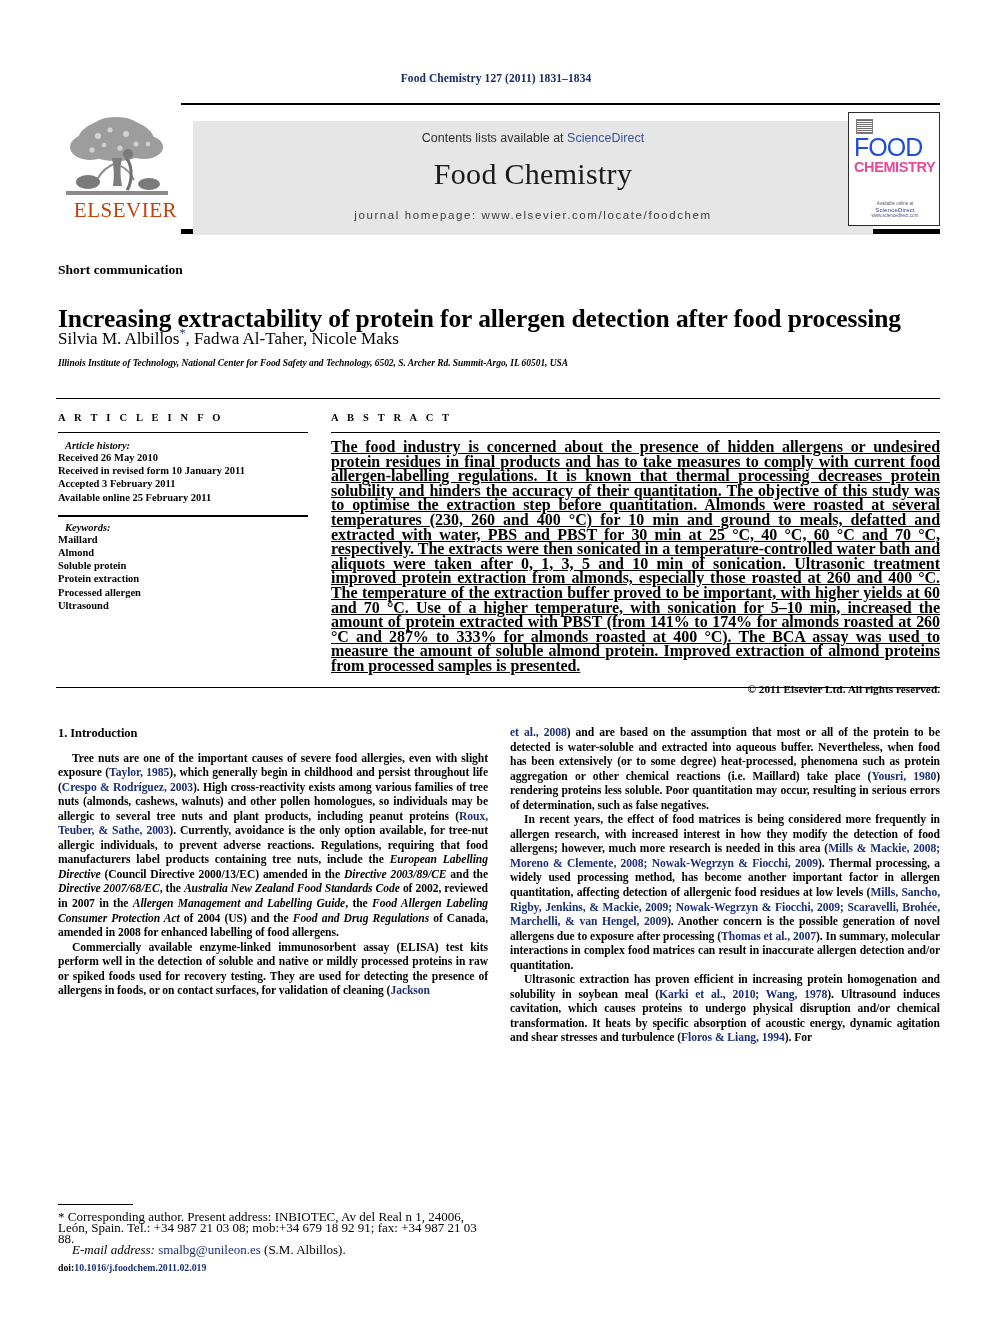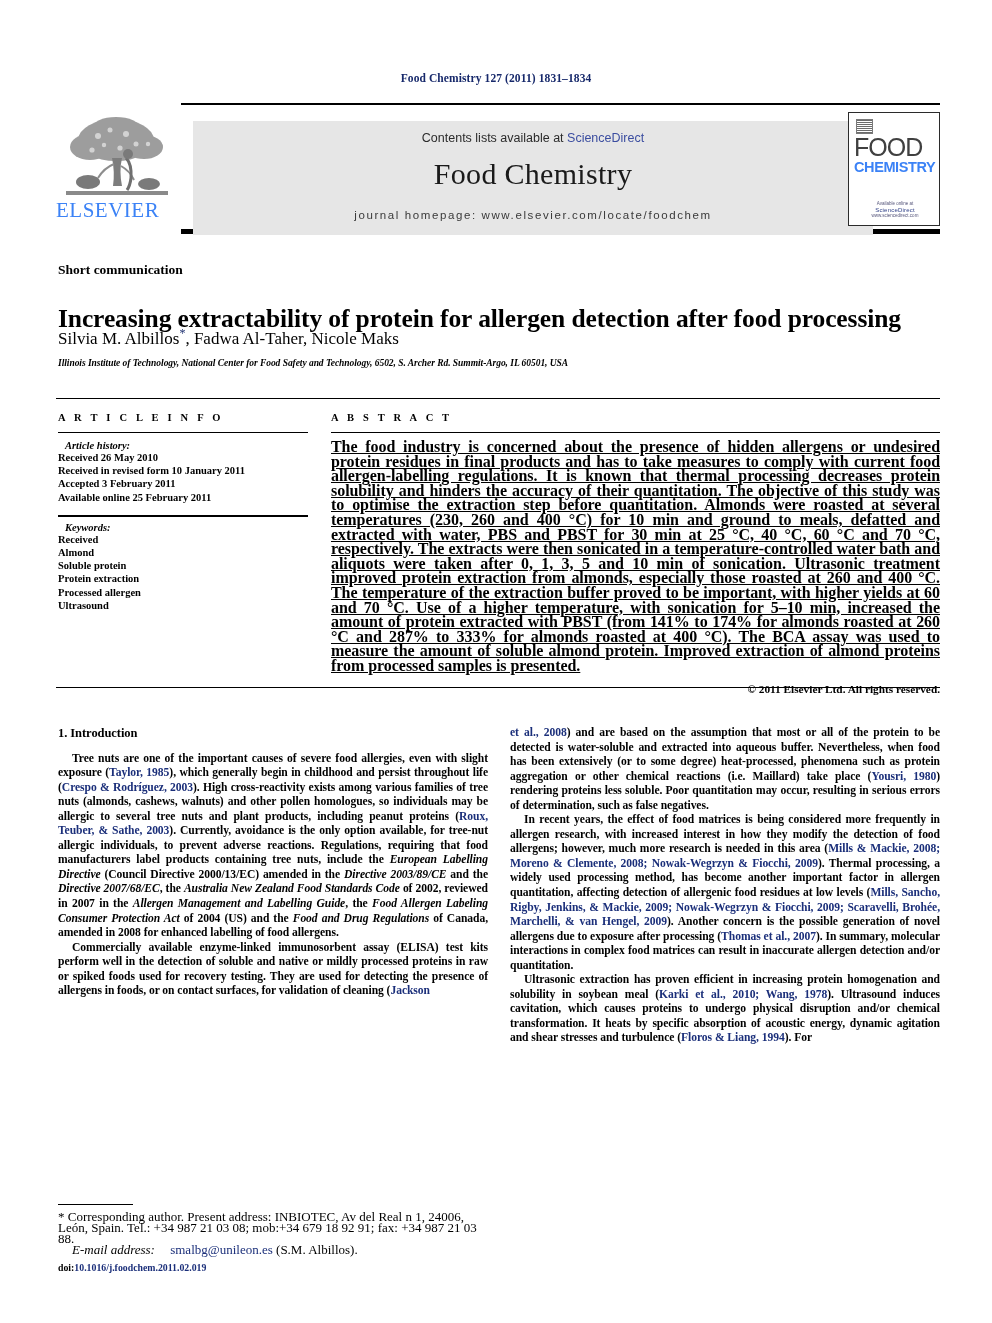--- a/index.html
+++ b/index.html
@@ -108,25 +108,25 @@
   .elsevier-tree {
     position: absolute;
     left: 8px; top: 2px;
     width: 106px;
     height: 86px;
   }
   .elsevier-word {
     position: absolute;
     left: 0; top: 86px;
     width: 121px;
-    text-align: left;
+    text-align: right;
     font-family: "Liberation Serif", serif;
     font-size: 21px;
     letter-spacing: .5px;
-    color: #3b82f6;
+    color: #c2410c;
   }
 
   
   .journal-cover {
     position: absolute;
     left: 792px; top: 9px;
     width: 92px;
     height: 114px;
     background: #ffffff;
     border: 1px solid #2b2b2b;
@@ -143,32 +143,32 @@
     box-sizing: border-box;
   }
   .cover-food {
     position: absolute;
     left: 5px; top: 22px;
     width: 84px;
     font-family: "Liberation Sans", sans-serif;
     font-size: 25px;
     font-weight: 300;
     letter-spacing: -1px;
-    color: #404040;
+    color: #1d4ed8;
     line-height: 24px;
   }
   .cover-chem {
     position: absolute;
     left: 5px; top: 46px;
     width: 84px;
     font-family: "Liberation Sans", sans-serif;
     font-size: 14.5px;
     font-weight: bold;
     letter-spacing: -.4px;
-    color: #3b82f6;
+    color: #ec4899;
   }
   .cover-bottom {
     position: absolute;
     left: 0; bottom: 6px;
     width: 92px;
     text-align: center;
     font-family: "Liberation Sans", sans-serif;
     font-size: 4.5px;
     color: #55557a;
     line-height: 6px;
@@ -331,21 +331,21 @@
     line-height: 11px;
     font-weight: normal;
   }
   .footnote-rule {
     position: absolute;
     left: 58px; top: 1204px;
     width: 75px;
     height: 1px;
     background: #000;
   }
-  .footnote .email-link { color: #1b2f7a; margin-left: 12px; }
+  .footnote .email-link { color: #1b2f7a; }
 
   
   .pub-footer {
     position: absolute;
     left: 58px; top: 1262px;
     width: 430px;
     font-size: 9.8px;
     line-height: 12.4px;
     font-weight: bold;
   }
@@ -429,21 +429,21 @@
     <div class="col-info">
       <div class="sec-head">A R T I C L E   I N F O</div>
       <div class="hr-thin"></div>
       <div class="info-label">Article history:</div>
       <div class="info-line">Received 26 May 2010</div>
       <div class="info-line">Received in revised form 10 January 2011</div>
       <div class="info-line">Accepted 3 February 2011</div>
       <div class="info-line">Available online 25 February 2011</div>
       <div class="hr-med"></div>
       <div class="info-label">Keywords:</div>
-      <div class="kw-line">Received</div>
+      <div class="kw-line">Maillard</div>
       <div class="kw-line">Almond</div>
       <div class="kw-line">Soluble protein</div>
       <div class="kw-line">Protein extraction</div>
       <div class="kw-line">Processed allergen</div>
       <div class="kw-line">Ultrasound</div>
     </div>
 
     <div class="col-abs">
       <div class="sec-head">A B S T R A C T</div>
       <div class="hr-thin"></div>

